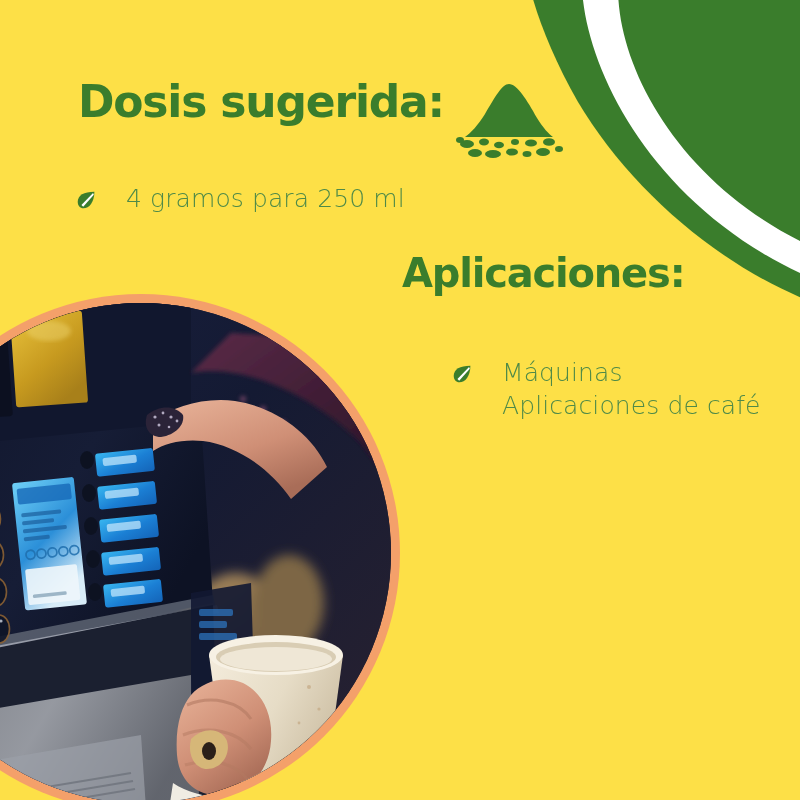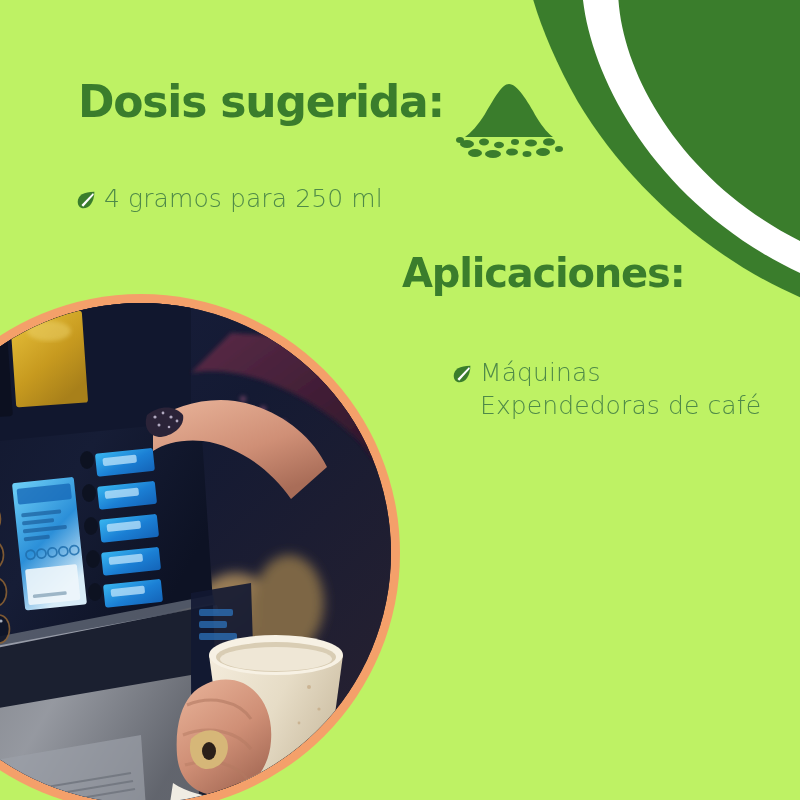--- a/index.html
+++ b/index.html
@@ -10,21 +10,21 @@
   body {
     width: 800px;
     height: 800px;
     font-family: "Liberation Sans", sans-serif;
     overflow: hidden;
   }
   #poster {
     position: relative;
     width: 800px;
     height: 800px;
-    background: #bef264;
+    background: #fde047;
     overflow: hidden;
   }
 
   
   .corner-leaf {
     position: absolute;
     top: -2px;
     right: -2px;
     width: 420px;
     height: 320px;
@@ -57,21 +57,21 @@
     top: 78px;
     width: 110px;
     height: 85px;
   }
 
   
   .bullet-row {
     position: absolute;
     display: flex;
     align-items: flex-start;
-    gap: 7px;
+    gap: 29px;
   }
   #dose-bullet  { left: 76px;  top: 182px; width: 420px; }
   #appl-bullet  { left: 452px; top: 356px; width: 330px; }
 
   .leaf-bullet {
     flex: 0 0 auto;
     width: 21px;
     height: 21px;
     margin-top: 7px;
   }
@@ -185,21 +185,21 @@
   <div class="heading" id="aplicaciones-heading" style="color:#3A7D2C;text-align:center;">Aplicaciones:</div>
 
   <div class="bullet-row" id="appl-bullet">
     <svg class="leaf-bullet" viewBox="0 0 24 24">
       <path d="M 21 3
                C 21 15, 15 22, 8.5 22
                C 4.5 22, 2 19, 2 14.5
                C 2 7, 9 3, 21 3 Z" fill="#3A7D2C"></path>
       <path d="M 19.5 4.6 L 6.2 18.2 L 8.2 20.2 L 20.4 6.6 Z" fill="#ffffff"></path>
     </svg>
-    <div class="bullet-text" style="color:#4F8A48;">Máquinas Expendedoras de café</div>
+    <div class="bullet-text" style="color:#4F8A48;">Máquinas Aplicaciones de café</div>
   </div>
 
   <div id="photo-circle">
     <div id="photo-ring-inner"></div>
     <div id="photo-clip">
 
       <svg id="photo-art" viewBox="0 0 500 500" preserveAspectRatio="xMidYMid slice">
         <defs>
           <linearGradient id="bgDark" x1="0" y1="0" x2="1" y2="1">
             <stop offset="0%" stop-color="#1a2140"></stop>

